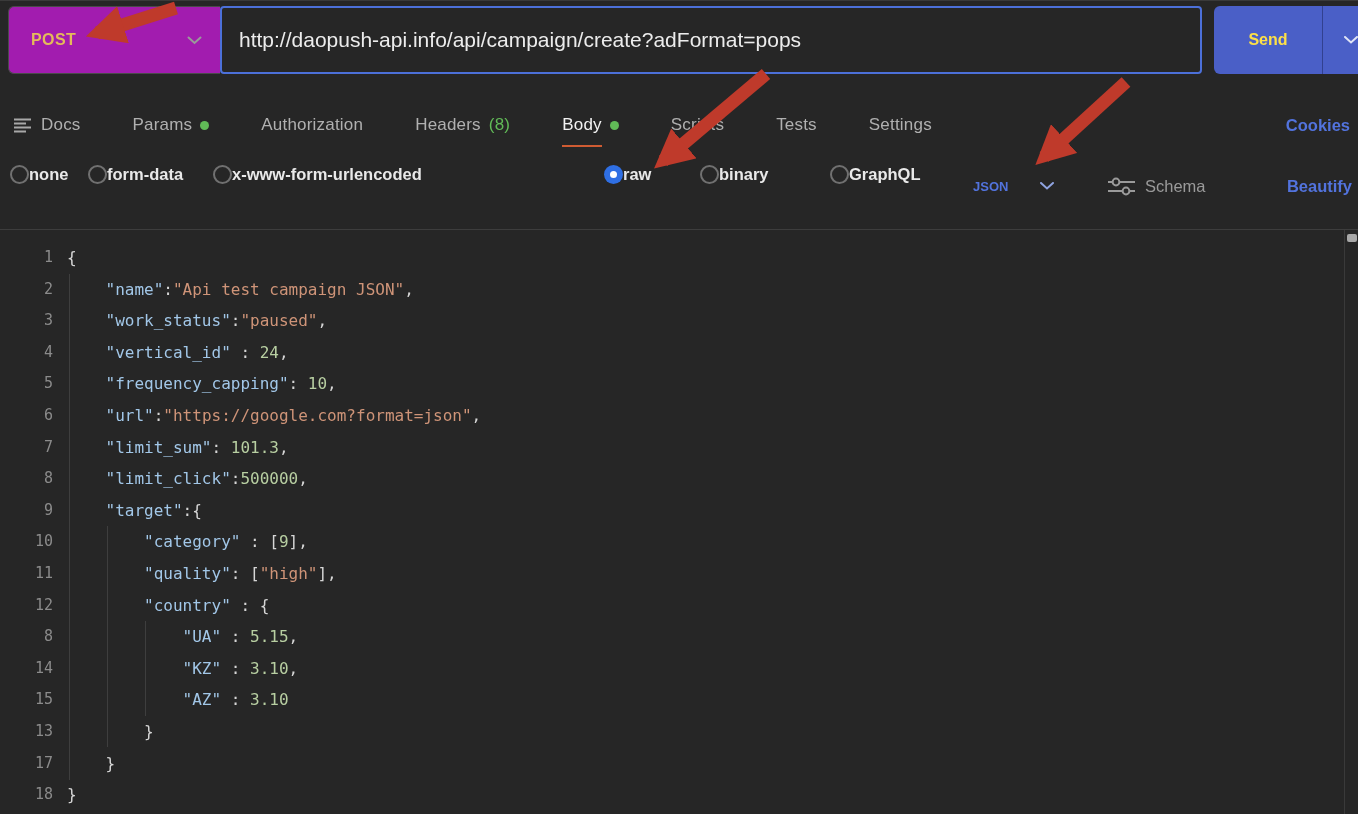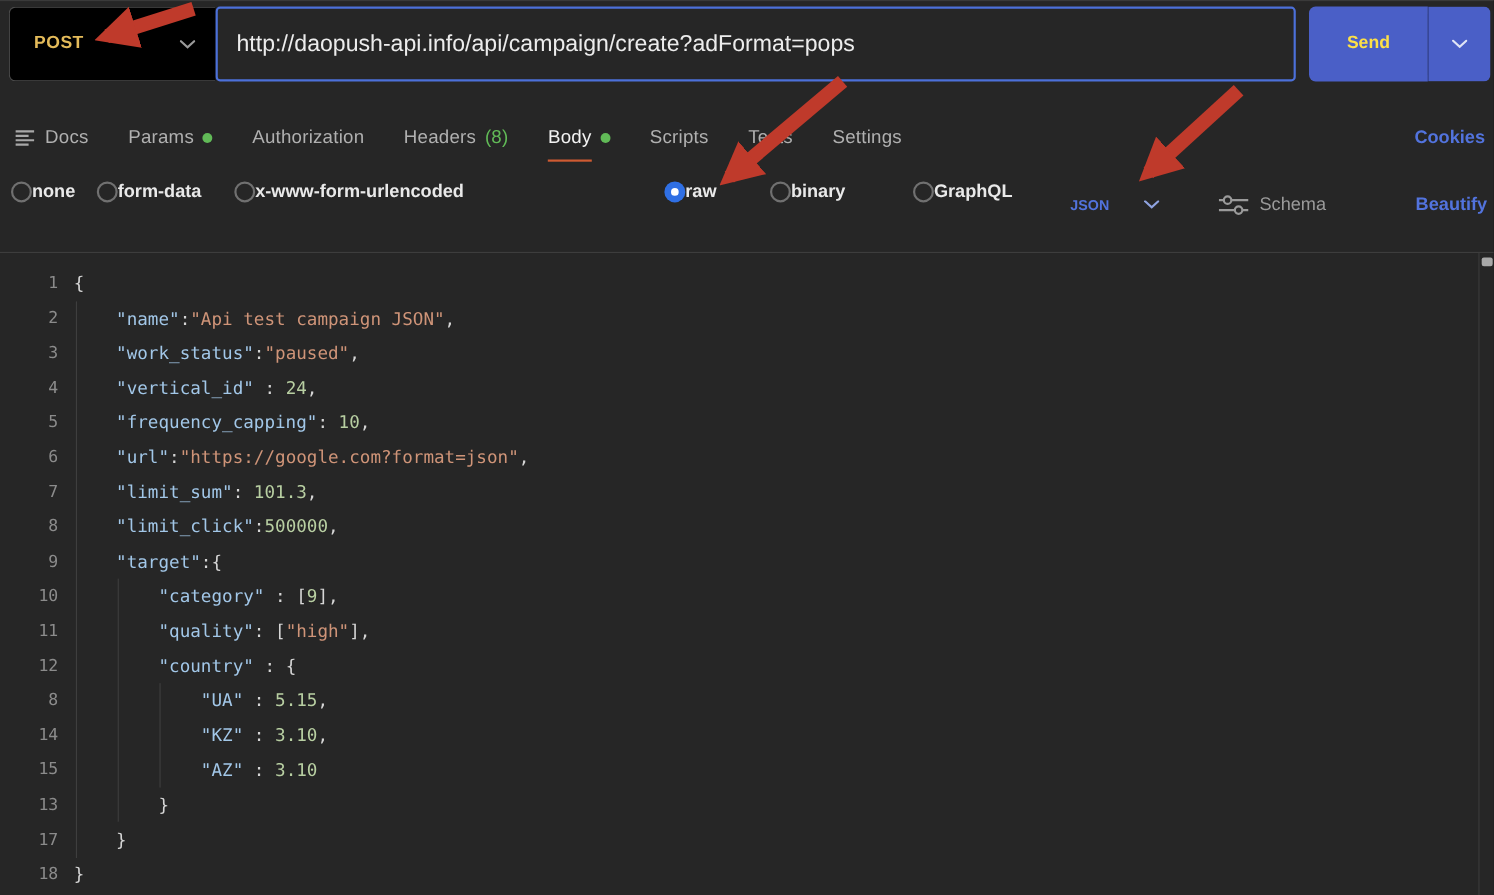--- a/index.html
+++ b/index.html
@@ -4,43 +4,43 @@
 <style>
   html,body{margin:0;padding:0;background:#1c1c1c;}
   .app{
     position:relative;width:1358px;height:814px;background:#262626;
     font-family:"Liberation Sans",sans-serif;overflow:hidden;
     border-top:1px solid #3a3a3a;box-sizing:border-box;
   }
   
   .request-bar{position:absolute;left:8px;top:5px;height:68px;display:flex;align-items:stretch;}
   .method-select{
-    width:188px;border:1px solid #4a4a4a;border-right:none;border-radius:6px 0 0 6px;
+    width:212px;border:1px solid #4a4a4a;border-right:none;border-radius:6px 0 0 6px;
     display:flex;align-items:center;justify-content:space-between;
-    padding:0 18px 0 22px;box-sizing:border-box;cursor:pointer;background:#000000;
+    padding:0 18px 0 22px;box-sizing:border-box;cursor:pointer;background:#a21caf;
   }
   .method-label{color:#e4bb5a;font-weight:700;font-size:16px;letter-spacing:.4px;}
   .chev{flex:none;}
   .url-box{
     width:982px;border:2px solid #4c70d9;border-radius:4px;background:#262626;
     display:flex;align-items:center;padding:0 17px;box-sizing:border-box;cursor:text;
   }
   .url-text{color:#ececec;font-size:21px;font-weight:500;white-space:nowrap;}
   .send-group{margin-left:12px;display:flex;}
   .send-main{
     width:108px;background:#4a5fc7;border:none;border-radius:6px 0 0 6px;
     color:#fde047;font-size:16px;font-weight:700;font-family:inherit;cursor:pointer;
   }
   .send-caret{
     width:56px;background:#4a5fc7;border:none;border-left:1px solid rgba(15,20,60,.4);
     border-radius:0 6px 6px 0;display:flex;align-items:center;justify-content:center;cursor:pointer;
   }
   
   .tab-bar{position:absolute;top:100px;left:14px;right:8px;height:48px;display:flex;align-items:center;}
-  .tabs-wrap{display:flex;align-items:center;gap:36px;}
+  .tabs-wrap{display:flex;align-items:center;gap:52px;}
   .tab{display:flex;align-items:center;gap:8px;color:#b0b0b0;font-size:17px;letter-spacing:.2px;cursor:pointer;}
   .tab-label{position:relative;}
   .tab.active{color:#f2f2f2;}
   .tab.active .tab-label{font-weight:400;}
   .tab.active .tab-label::after{
     content:"";position:absolute;left:0;right:0;bottom:-12px;height:2px;background:#cf5b32;
   }
   .tab-dot{width:9px;height:9px;border-radius:50%;background:#61ba57;flex:none;}
   .tab-count{color:#61ba57;}
   .cookies-link{margin-left:auto;color:#5273dd;font-weight:700;font-size:16.5px;cursor:pointer;}

